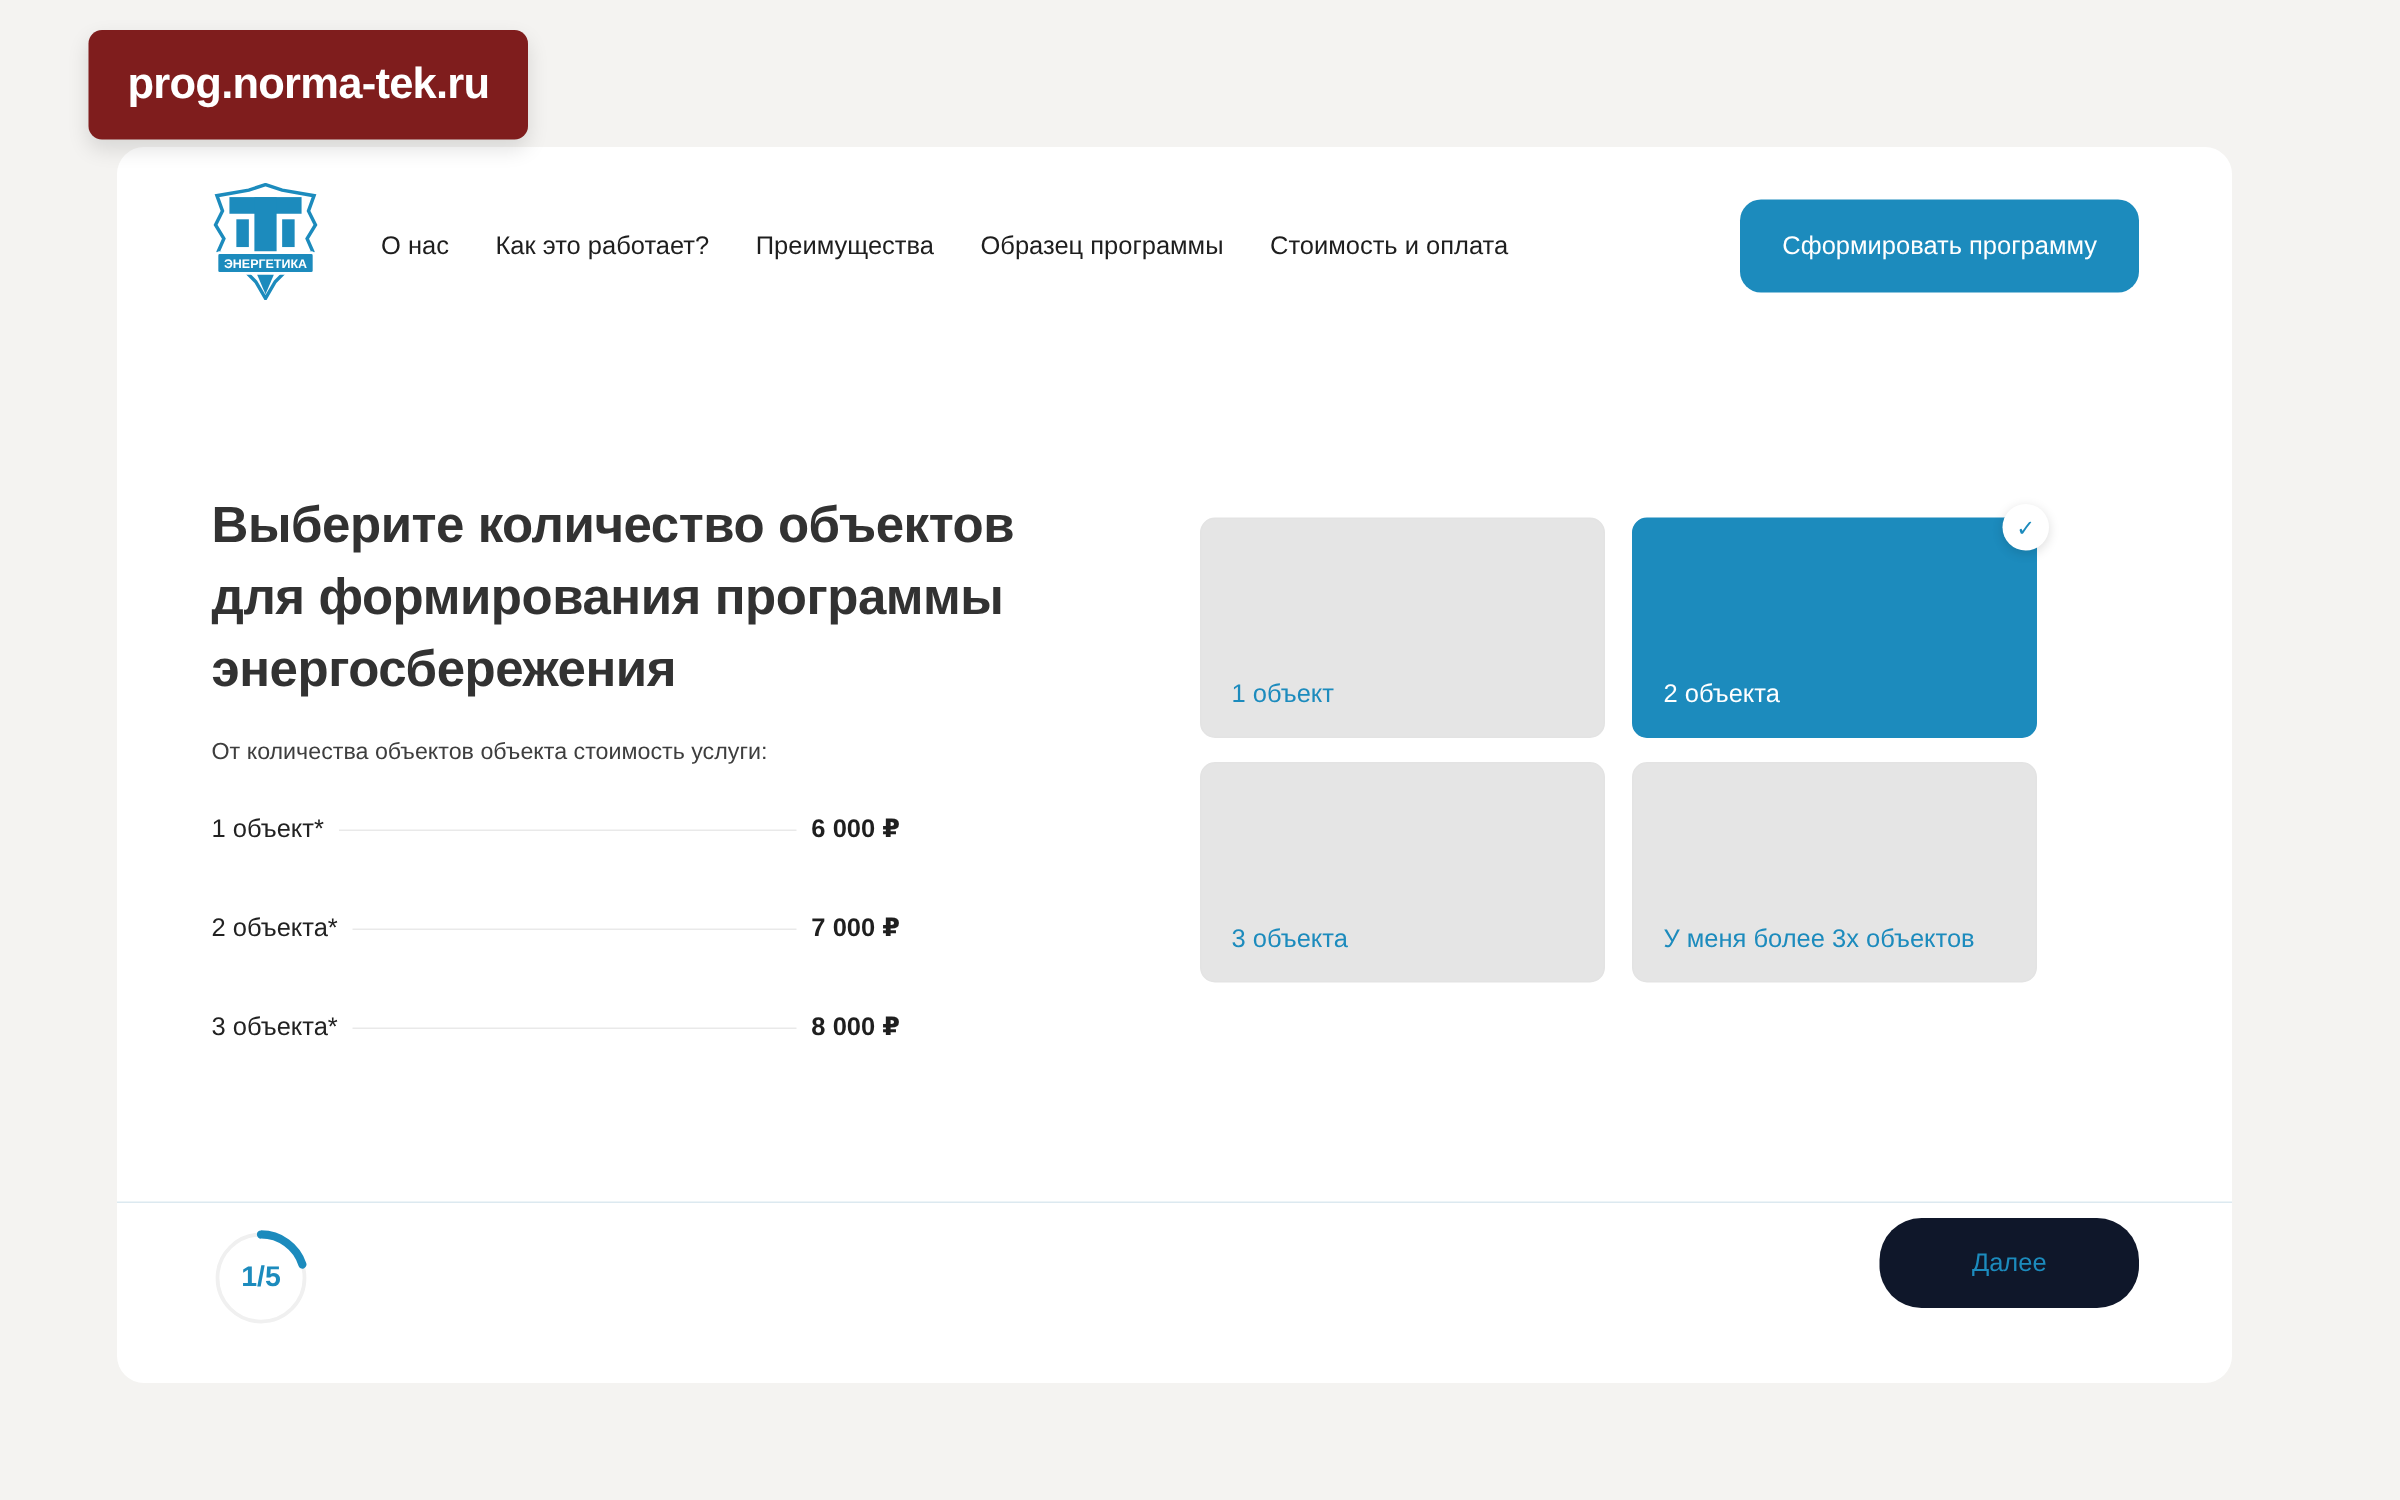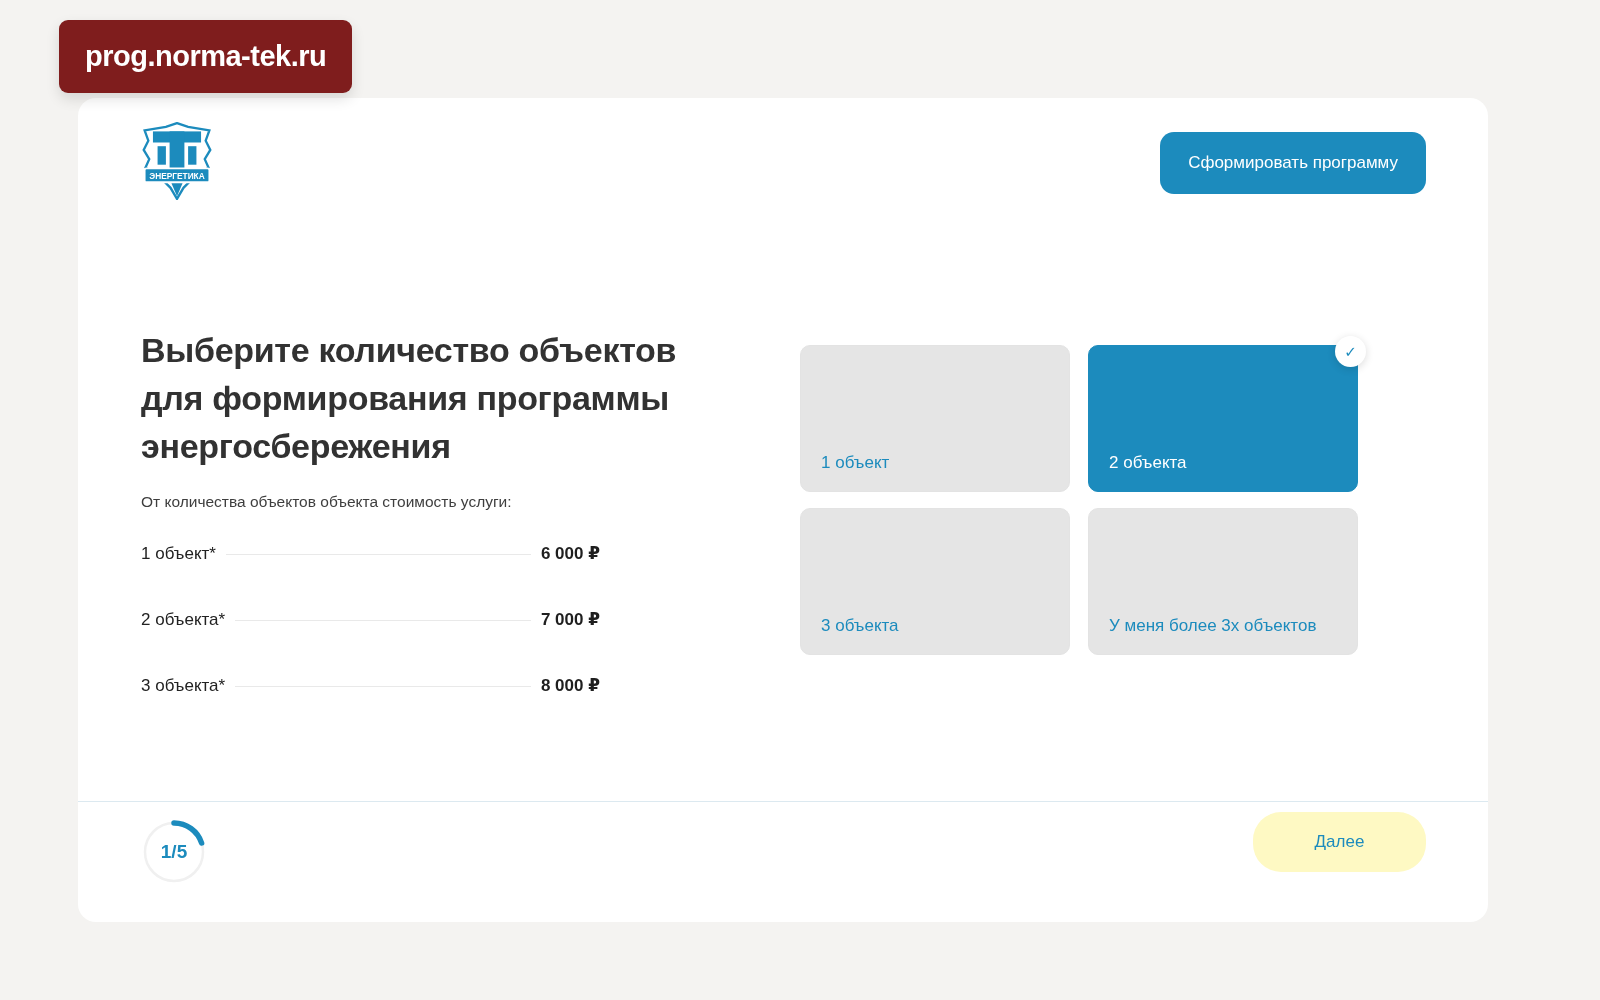--- a/index.html
+++ b/index.html
@@ -106,21 +106,21 @@
     position: absolute; left: 64px; top: 18px; width: 64px; height: 64px;
   }
   .progress-ring .label {
     position: absolute; left: 0; top: 0; width: 64px; height: 64px;
     display: flex; align-items: center; justify-content: center;
     font-size: 19px; font-weight: 700; color: #1C8BBD;
   }
   .next-btn {
     position: absolute; right: 62px; top: 10px;
     width: 173px; height: 60px;
-    background: #fef9c3; color: #1C8BBD;
+    background: #0f172a; color: #1C8BBD;
     border: none; border-radius: 28px; cursor: pointer;
     font-family: inherit; font-size: 17px;
   }
 </style>
 </head>
 <body>
 
 <div class="url-badge">prog.norma-tek.ru</div>
 
 <div class="page-card">
@@ -131,20 +131,27 @@
         <path d="M40 1 L52 5 L75 9 L71 20 L76 30 L70 40 L74 49 L65 57 L55 63 L47 71 L40 83 L33 71 L25 63 L15 57 L6 49 L10 40 L4 30 L9 20 L5 9 L28 5 Z" fill="#ffffff" stroke="#1C8BBD" stroke-width="2.5"></path>
         <rect x="14" y="10" width="52" height="12" fill="#1C8BBD"></rect>
         <rect x="32" y="10" width="16" height="44" fill="#1C8BBD"></rect>
         <rect x="19" y="26" width="9" height="20" fill="#1C8BBD"></rect>
         <rect x="52" y="26" width="9" height="20" fill="#1C8BBD"></rect>
         <rect x="5" y="50" width="70" height="15" rx="2" fill="#1C8BBD" stroke="#ffffff" stroke-width="2"></rect>
         <text x="40" y="61" text-anchor="middle" font-size="9" font-weight="bold" fill="#ffffff" font-family="Liberation Sans, DejaVu Sans, sans-serif">ЭНЕРГЕТИКА</text>
         <path d="M34 66 L46 66 L40 80 Z" fill="#1C8BBD"></path>
       </svg>
     </div>
+    <nav class="nav">
+      <span class="nav-item">О нас</span>
+      <span class="nav-item">Как это работает?</span>
+      <span class="nav-item">Преимущества</span>
+      <span class="nav-item">Образец программы</span>
+      <span class="nav-item">Стоимость и оплата</span>
+    </nav>
     <button class="cta-btn">Сформировать программу</button>
   </header>
 
   <section class="left-col">
     <h1 class="page-title">Выберите количество объектов для формирования программы энергосбережения</h1>
     <p class="subheading">От количества объектов объекта стоимость услуги:</p>
 
     <div class="price-list">
       <div class="price-row">
         <span class="price-label">1 объект*</span>

